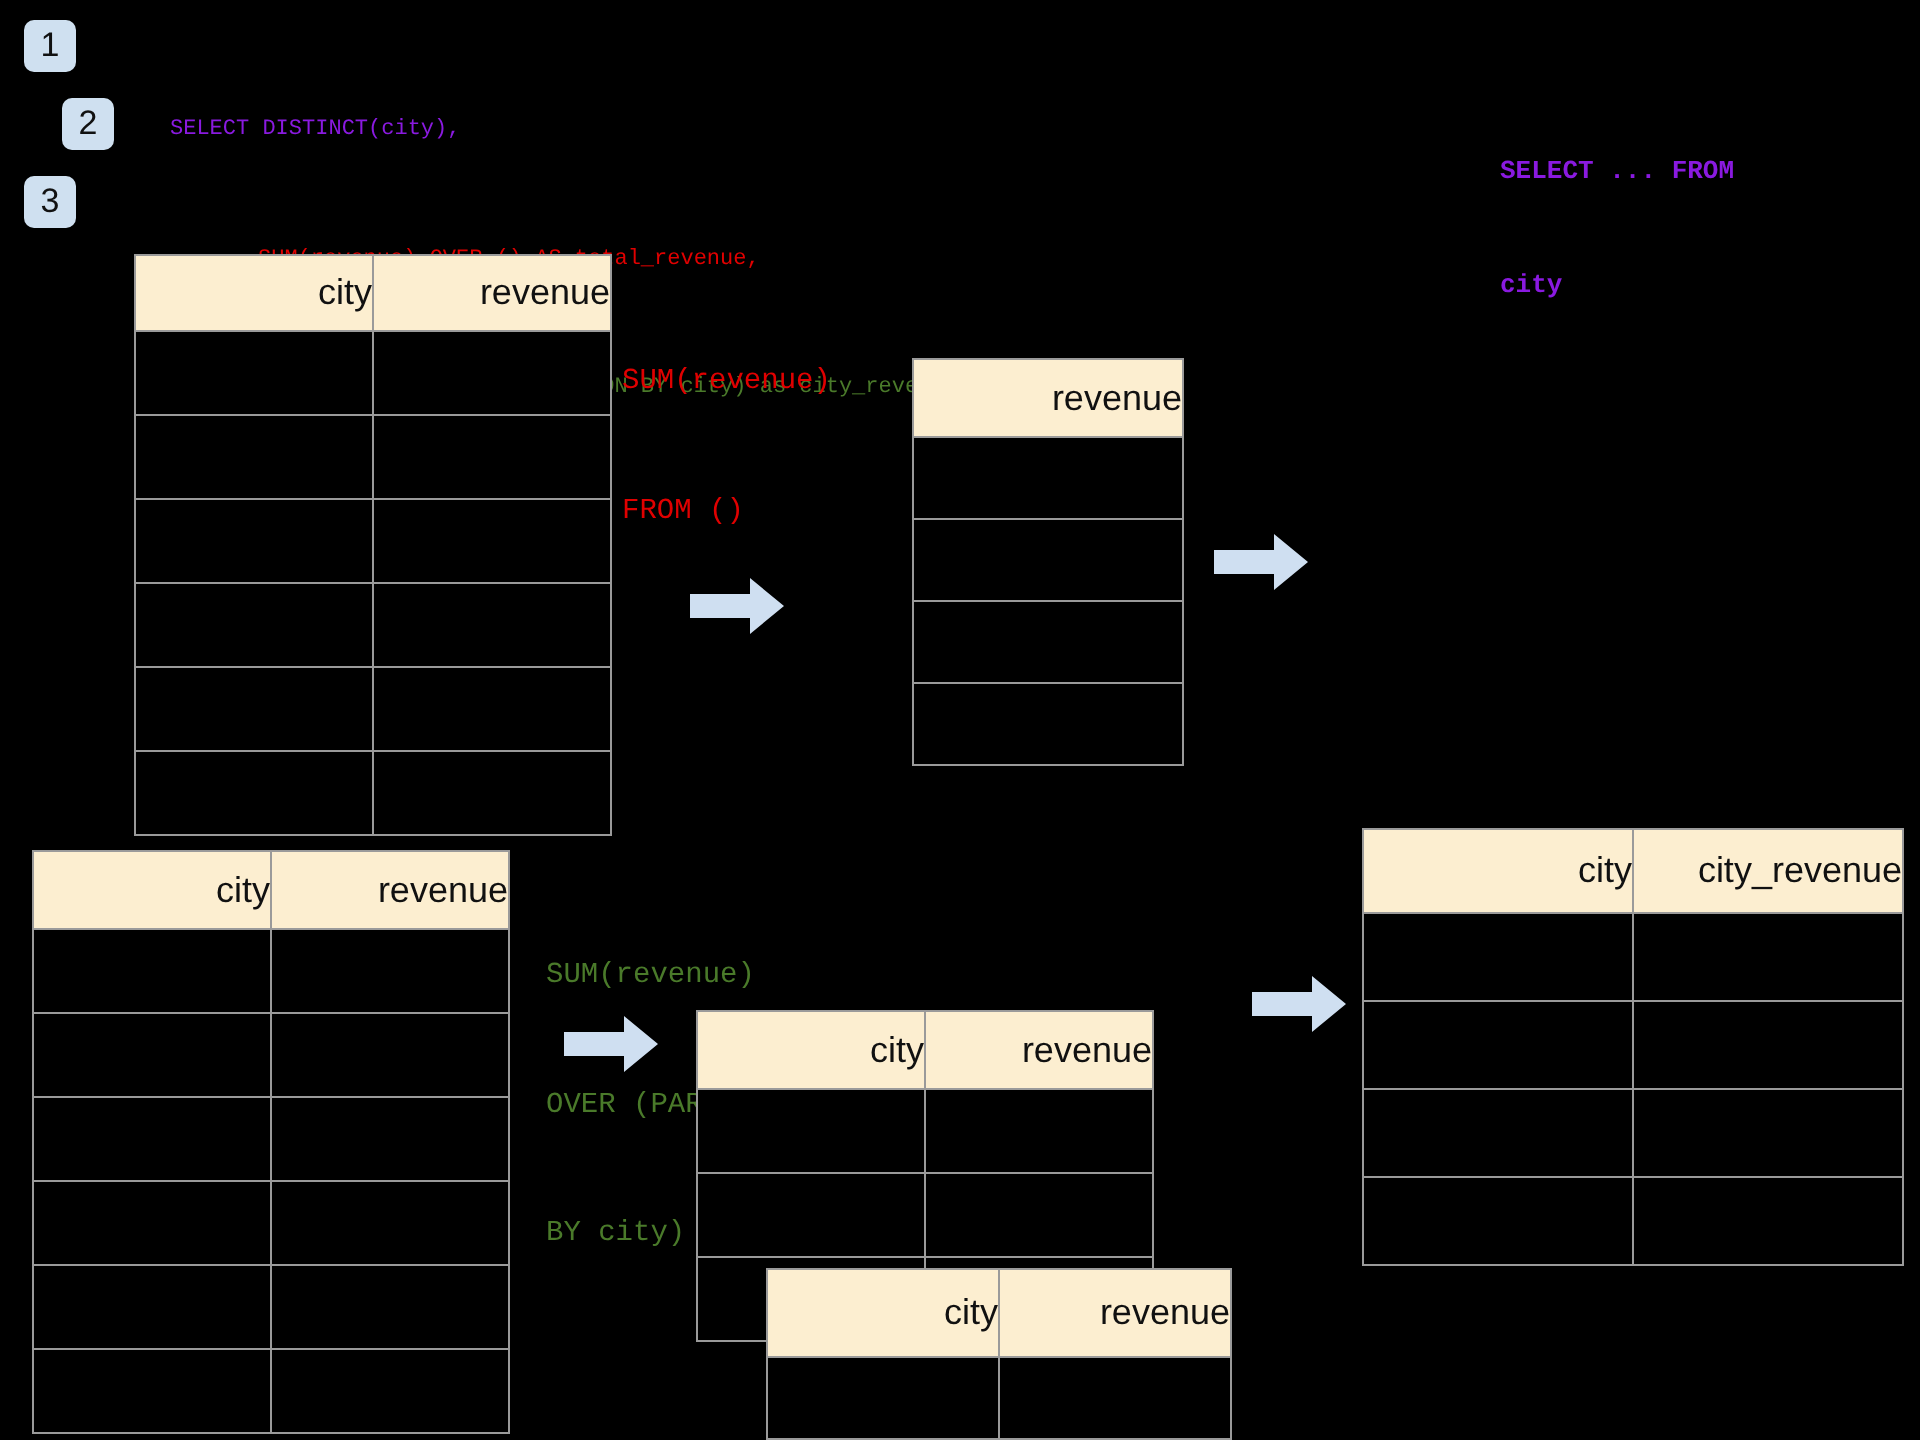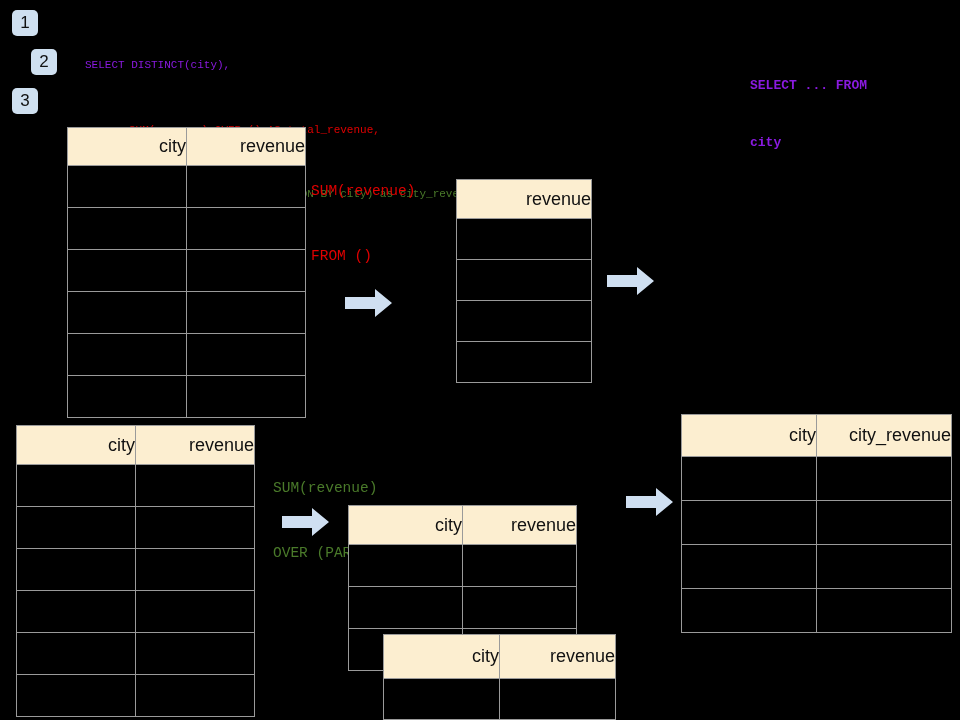--- a/index.html
+++ b/index.html
@@ -116,20 +116,21 @@
   </div>
 
   <div class="annot red" style="left:311px; top:138px;">
     <div>SUM(revenue)</div>
     <div>FROM ()</div>
   </div>
 
   <div class="annot green" style="left:273px; top:435px;">
     <div>SUM(revenue)</div>
     <div>OVER (PARTITION</div>
+    <div>BY city)</div>
   </div>
 
   <table class="tbl" style="left:67px; top:127px; width:238px;">
     <colgroup>
         <col style="width:119px">
         <col style="width:119px">
       </colgroup>
     <thead>
       <tr>
         <th style="height:37px;">city</th>

